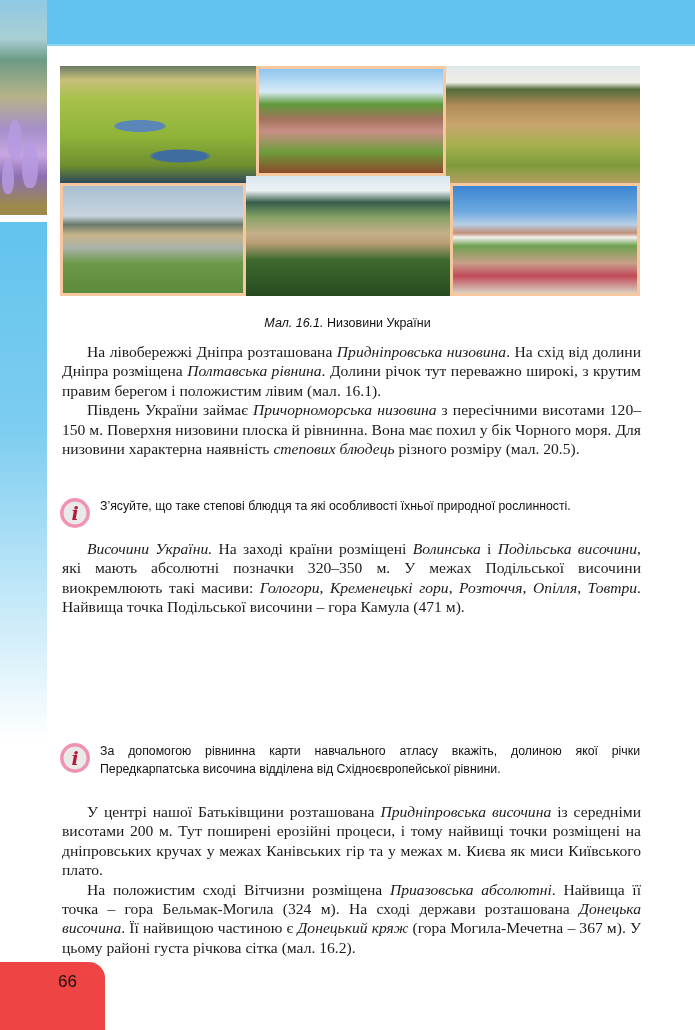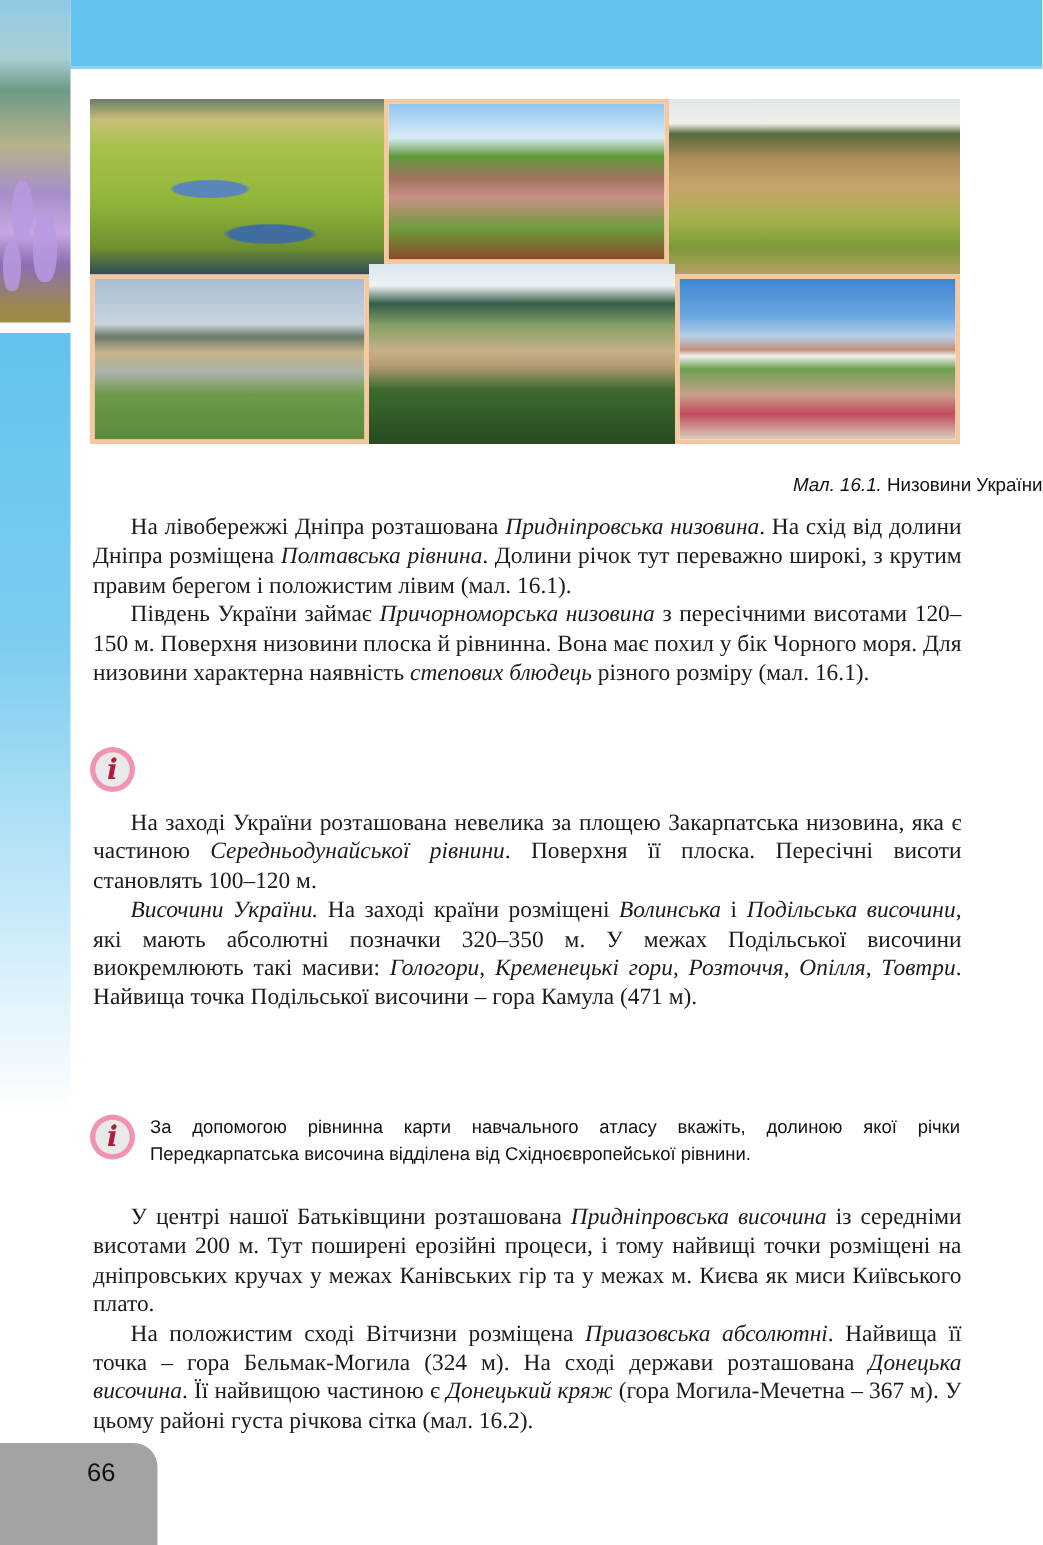--- a/index.html
+++ b/index.html
@@ -27,39 +27,39 @@
     background: linear-gradient(180deg, #8ec5ef 0%, #d8ebf6 22%, #5f9a3a 34%, #a1735c 48%, #c98f86 60%, #6e9c3b 80%, #8b4a2a 100%); }
   .p3 { left: 386px; top: 0; width: 194px; height: 117px;
     background: linear-gradient(180deg, #dfe6ea 0%, #f1efe7 14%, #556b3a 20%, #b08c5a 34%, #c9a56c 50%, #a4b14d 68%, #7d9a3a 85%, #b5a060 100%); }
   .p4 { left: 0; top: 117px; width: 186px; height: 113px;
     background: linear-gradient(180deg, #a9bed2 0%, #c8d4de 28%, #6b7a6a 36%, #c7b48a 46%, #a9b2a8 58%, #6d9a4a 72%, #5b8a3a 100%); }
   .p5 { left: 186px; top: 110px; width: 204px; height: 120px;
     background: linear-gradient(180deg, #d8e6ef 0%, #eef3f5 12%, #355e4a 22%, #84a064 34%, #c6b089 48%, #b89e74 56%, #3d6a2e 70%, #274a20 100%); }
   .p6 { left: 390px; top: 117px; width: 190px; height: 113px;
     background: linear-gradient(180deg, #3b86d2 0%, #6ea9e0 24%, #b7cfe6 36%, #c28f7a 44%, #f1f1ee 48%, #6ea150 56%, #c8a08a 72%, #c24a5a 84%, #d8d0c0 100%); }
 
-  .caption { position: absolute; left: 0; width: 695px; top: 316px; text-align: right;
+  .caption { position: absolute; left: 0; width: 695px; top: 316px; text-align: center;
     font-family: "Liberation Sans", "DejaVu Sans", sans-serif; font-size: 12.5px; color: #111; }
   .caption .fig { font-style: italic; }
 
   .body-text { position: absolute; left: 62px; width: 579px; font-size: 15.6px; line-height: 19.4px; text-align: justify; color: #1b1b1b; }
   .body-text p { text-indent: 25px; }
   .body-text i { font-style: italic; }
   .body-text b { font-weight: normal; font-style: italic; }
 
   .note { position: absolute; left: 60px; width: 580px; display: flex; align-items: flex-start;
     font-family: "Liberation Sans", "DejaVu Sans", sans-serif; font-size: 12.3px; line-height: 18px; color: #111; }
   .note .info-icon { flex: 0 0 auto; width: 30px; height: 30px; border-radius: 50%;
     background: radial-gradient(circle at 50% 50%, #e9e9e9 0 52%, #f08fae 56%, #f2a9c0 100%);
     display: flex; align-items: center; justify-content: center; margin-right: 10px; margin-top: 1px; }
   .note .info-icon span { font-family: "DejaVu Serif", serif; font-style: italic; font-weight: bold;
     color: #b01c3a; font-size: 19px; line-height: 19px; }
   .note .note-text { flex: 1; text-align: justify; }
 
-  .page-tab { position: absolute; left: 0; top: 962px; width: 105px; height: 68px; background: #a3a3a3;
+  .page-tab { position: absolute; left: 0; top: 962px; width: 105px; height: 68px; background: #ef4444;
     border-top-right-radius: 16px; }
   .page-tab span { position: absolute; left: 58px; top: 10px; font-family: "Liberation Sans", "DejaVu Sans", sans-serif;
     font-size: 17px; color: #111; }
 </style>
 </head>
 <body>
 
 <div class="top-band"></div>
 
 <div class="side-photo">
@@ -78,31 +78,31 @@
   <div class="photo p6 framed"></div>
 </div>
 
 <div class="caption">
   <span class="fig">Мал. 16.1.</span>
   <span>Низовини України</span>
 </div>
 
 <div class="body-text" style="top:342px;">
   <p><span>На лівобережжі Дніпра розташована </span><i>Придніпровська низовина</i><span>. На схід від долини Дніпра розміщена </span><i>Полтавська рівнина</i><span>. Долини річок тут переважно широкі, з крутим правим берегом і положистим лівим (мал. 16.1).</span></p>
-  <p><span>Південь України займає </span><i>Причорноморська низовина</i><span> з пересічними висотами 120–150 м. Поверхня низовини плоска й рівнинна. Вона має похил у бік Чорного моря. Для низовини характерна наявність </span><i>степових блюдець</i><span> різного розміру (мал. 16.1).</span></p>
+  <p><span>Південь України займає </span><i>Причорноморська низовина</i><span> з пересічними висотами 120–150 м. Поверхня низовини плоска й рівнинна. Вона має похил у бік Чорного моря. Для низовини характерна наявність </span><i>степових блюдець</i><span> різного розміру (мал. 20.5).</span></p>
 </div>
 
 <div class="note" style="top:497px;">
   <div class="info-icon">
       <span>i</span>
     </div>
+  <div class="note-text">З’ясуйте, що таке степові блюдця та які особливості їхньої природної рослинності.</div>
 </div>
 
 <div class="body-text" style="top:539px;">
-  <p><span>На заході України розташована невелика за площею Закарпатська низовина, яка є частиною </span><i>Середньодунайської рівнини</i><span>. Поверхня її плоска. Пересічні висоти становлять 100–120 м.</span></p>
   <p><b>Височини України.</b><span> На заході країни розміщені </span><i>Волинська</i><span> і </span><i>Подільська височини</i><span>, які мають абсолютні позначки 320–350 м. У межах Подільської височини виокремлюють такі масиви: </span><i>Гологори</i><span>, </span><i>Кременецькі гори</i><span>, </span><i>Розточчя</i><span>, </span><i>Опілля</i><span>, </span><i>Товтри</i><span>. Найвища точка Подільської височини – гора Камула (471 м).</span></p>
 </div>
 
 <div class="note" style="top:742px;">
   <div class="info-icon">
       <span>i</span>
     </div>
   <div class="note-text">За допомогою рівнинна карти навчального атласу вкажіть, долиною якої річки Передкарпатська височина відділена від Східноєвропейської рівнини.</div>
 </div>
 

